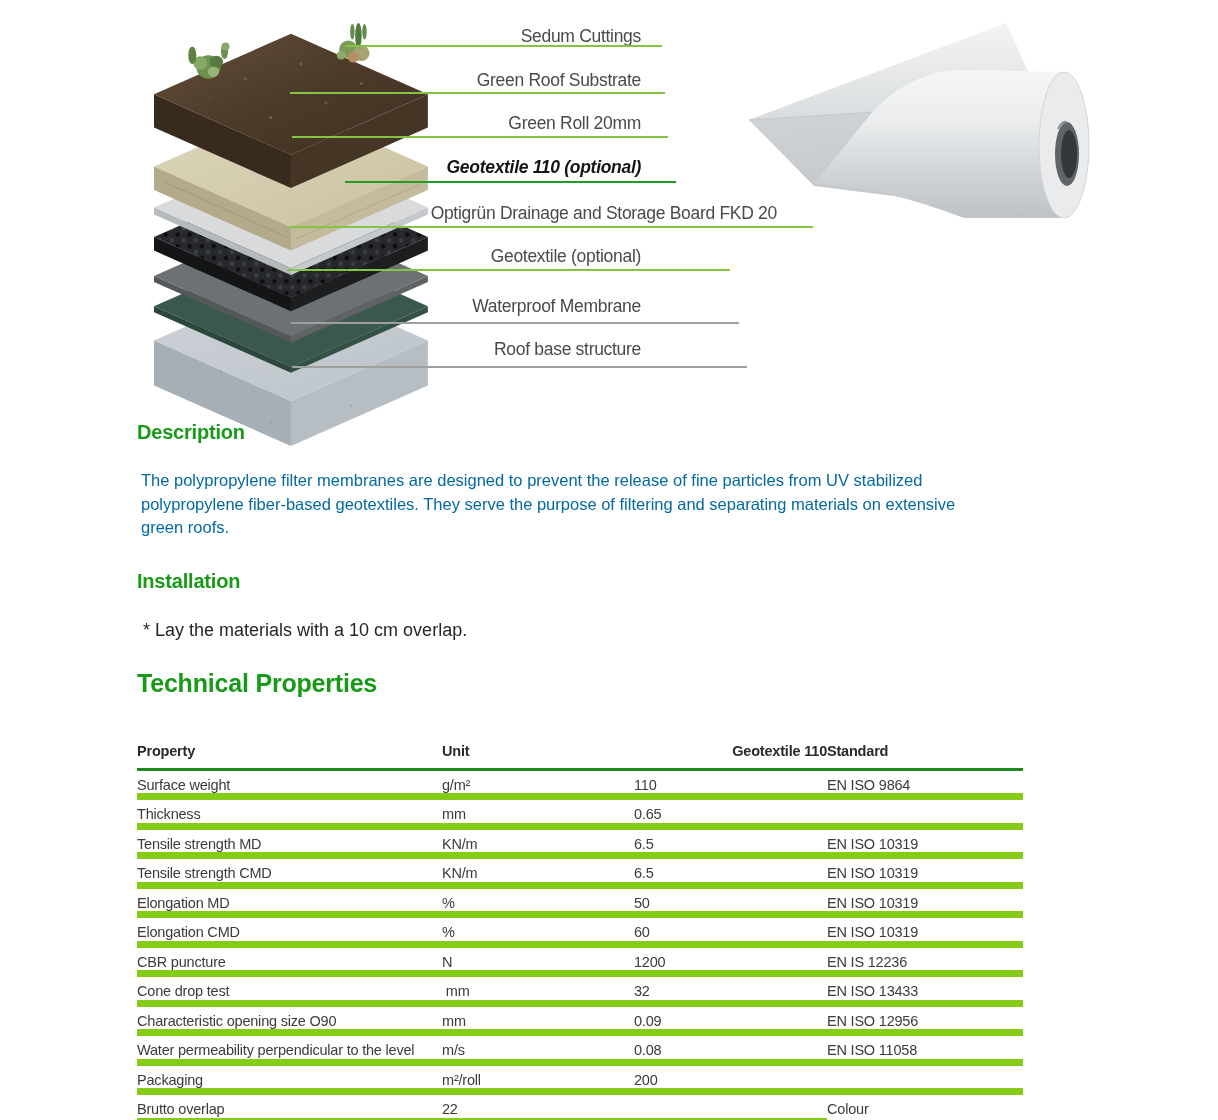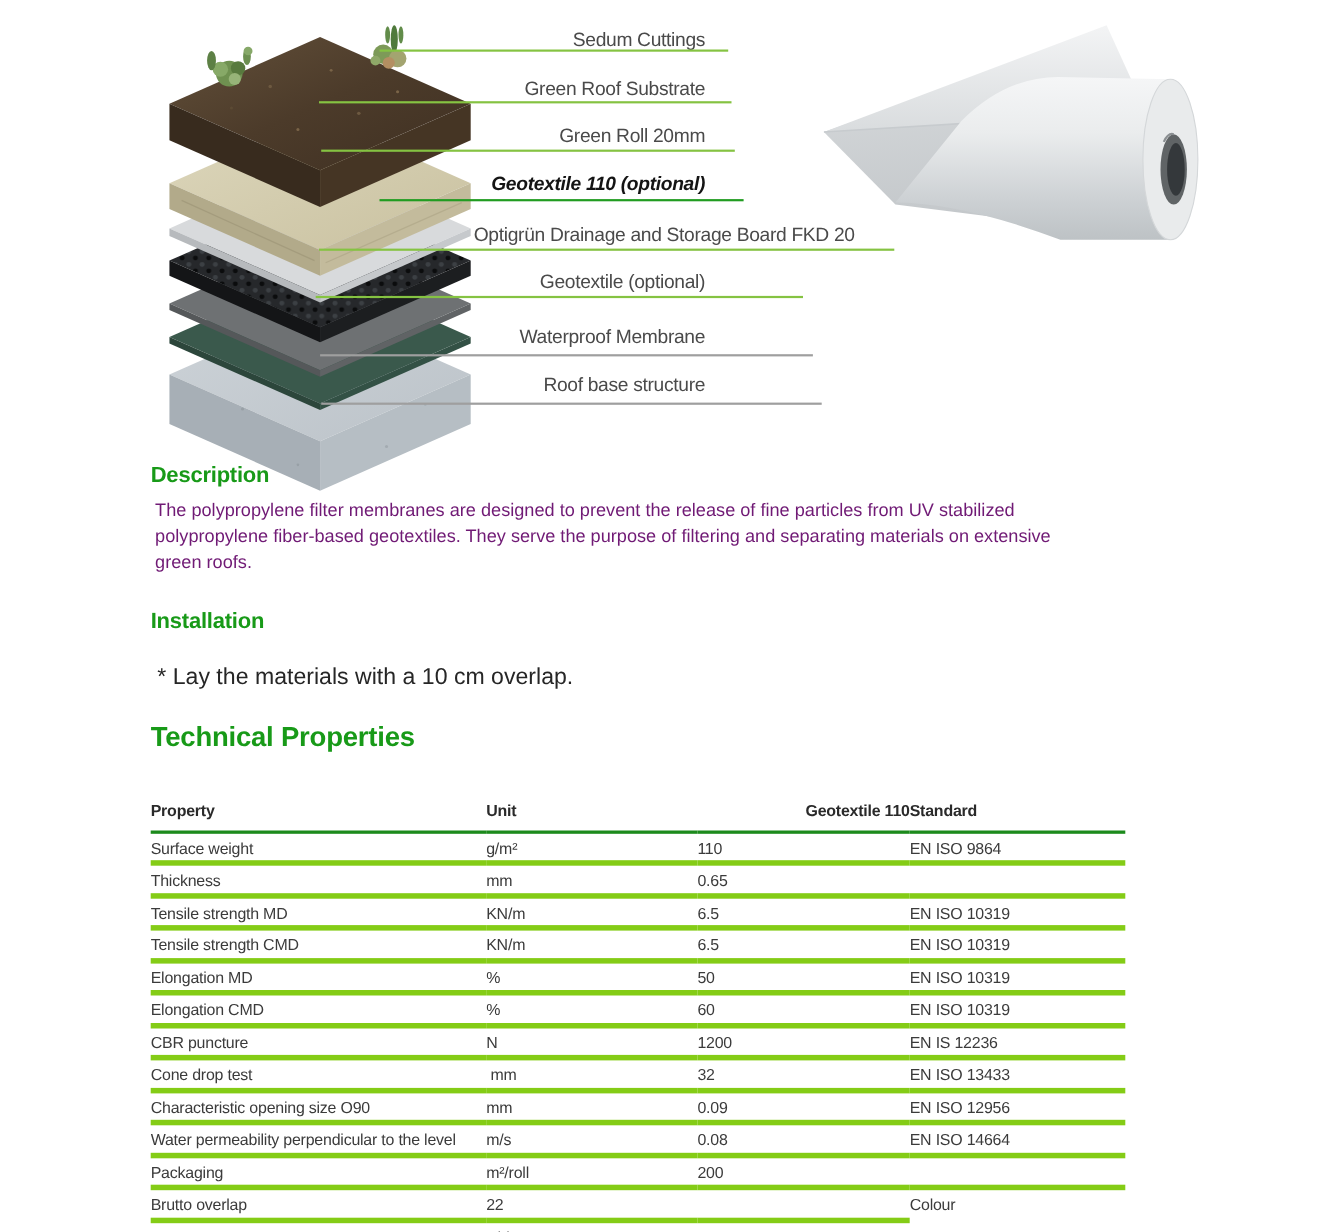--- a/index.html
+++ b/index.html
@@ -41,46 +41,46 @@
 
   
   .content { margin-left:137px; width:912px; position:relative; }
   .h-green {
     color:#189a18; font-weight:bold; font-size:20px; line-height:24px;
     letter-spacing:-0.2px;
   }
   .h-big { font-size:25px; line-height:29px; }
   .desc-head { margin-top:0px; }
   .desc-body {
-    margin-top:9px; padding-left:4px; width:840px;
-    font-size:16.5px; line-height:23.5px; color:#701a75;
+    margin-top:25px; padding-left:4px; width:840px;
+    font-size:16.5px; line-height:23.5px; color:#0369a1;
   }
   .inst-head { margin-top:29px; }
   .inst-note {
-    margin-top:27px; padding-left:6px; font-size:21px; color:#262626;
+    margin-top:27px; padding-left:6px; font-size:18px; color:#262626;
   }
   .tech-head { margin-top:28px; }
 
   
   .ttable {
     margin-top:45px;
     display:grid;
     grid-template-columns:305px 192px 193px 196px;
     column-gap:0;
     font-size:14.5px; color:#3b3b3b; letter-spacing:-0.2px;
   }
   .th {
     font-weight:bold; color:#2a2a2a;
     padding-bottom:9px;
     border-bottom:3px solid #1c8a1c;
   }
   .th.c2 { text-align:right; }
   .td {
     height:29.5px; padding-top:6px;
-    border-bottom:5px solid #84cc16;
+    border-bottom:7px solid #84cc16;
     white-space:pre;
     overflow:hidden;
   }
   .td.last { border-bottom:none; }
 </style>
 </head>
 <body>
 
 <div class="hero">
 
@@ -266,21 +266,21 @@
       <div class="td c1"> mm</div>
       <div class="td c2">32</div>
       <div class="td c3">EN ISO 13433</div>
       <div class="td c0">Characteristic opening size O90</div>
       <div class="td c1">mm</div>
       <div class="td c2">0.09</div>
       <div class="td c3">EN ISO 12956</div>
       <div class="td c0">Water permeability perpendicular to the level</div>
       <div class="td c1">m/s</div>
       <div class="td c2">0.08</div>
-      <div class="td c3">EN ISO 14664</div>
+      <div class="td c3">EN ISO 11058</div>
       <div class="td c0">Packaging</div>
       <div class="td c1">m²/roll</div>
       <div class="td c2">200</div>
       <div class="td c3"></div>
       <div class="td c0">Brutto overlap</div>
       <div class="td c2">22</div>
       <div class="td c3"></div>
       <div class="td c0 last">Colour</div>
       <div class="td c1 last"></div>
       <div class="td c2 last">white</div>

